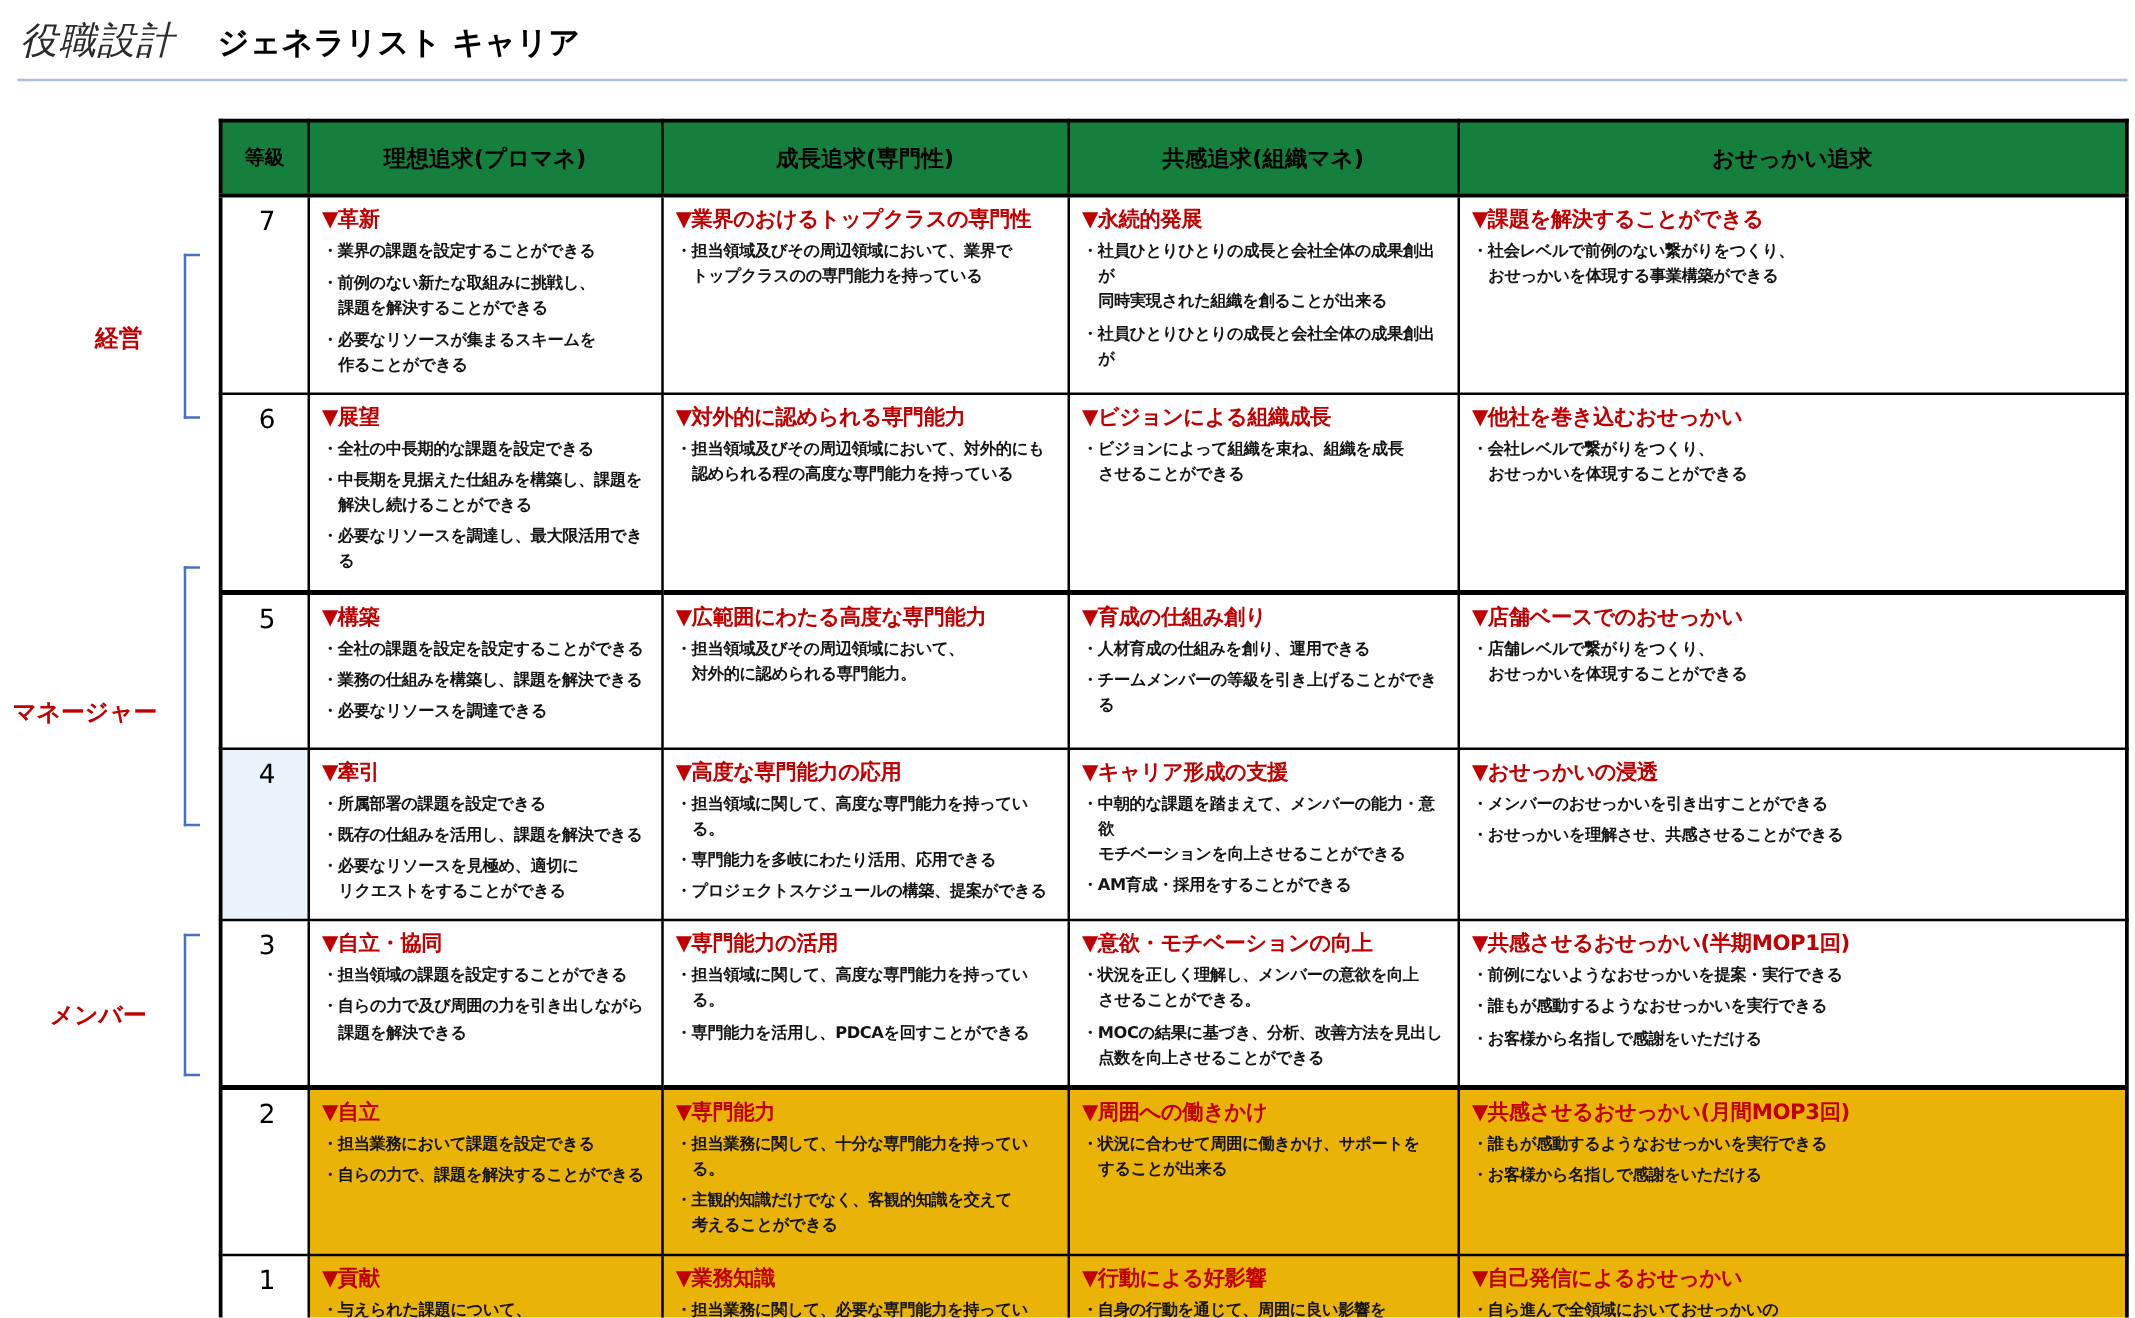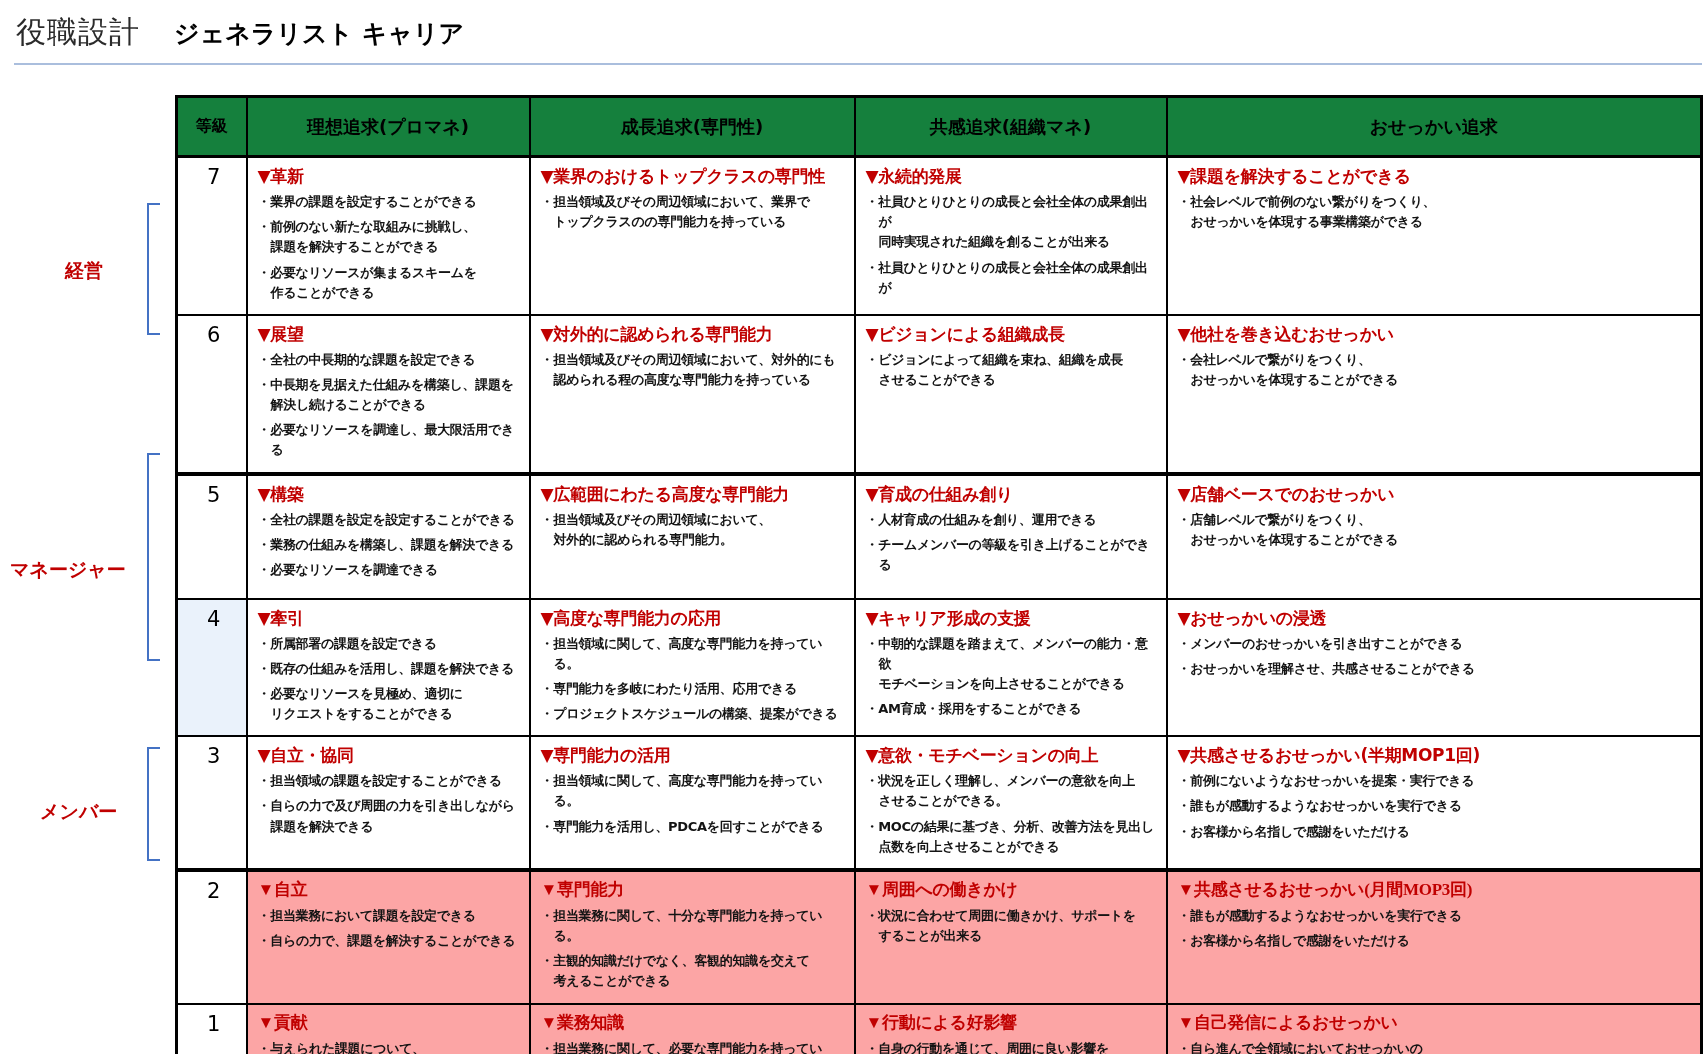--- a/index.html
+++ b/index.html
@@ -9,21 +9,21 @@
     font-family: "DejaVu Sans", "Liberation Sans", sans-serif;
     overflow: hidden;
     position: relative;
   }
   
   .titlebar {
     position: absolute; left: 16px; top: 12px;
     display: flex; align-items: baseline; gap: 34px;
     white-space: nowrap;
   }
-  .title-main { font-size: 30px; font-weight: 400; color: #2b2b2b; letter-spacing: 1px; }
+  .title-main { font-size: 30px; font-weight: 400; color: #2b2b2b; letter-spacing: 1px; font-style: italic; }
   .title-sub  { font-size: 25px; font-weight: 700; color: #000; }
   .title-rule {
     position: absolute; left: 14px; right: 6px; top: 63px;
     border-top: 2px solid #aabedd;
   }
   
   .group-label {
     position: absolute;
     color: #c00000; font-weight: 700; font-size: 19px;
     white-space: nowrap;
@@ -56,21 +56,21 @@
     border-bottom: 3px solid #000;
     padding: 4px;
   }
   table.grid thead th.grade-h { font-size: 16px; }
   tr.group-start td { border-top: 4px solid #000; }
   td.grade {
     text-align: center; vertical-align: middle;
     font-size: 21px; font-weight: 400; color: #000;
     background: #ffffff;
   }
-  td.tan { background: #fca5a5; font-family: Liberation Serif, serif; }
+  td.tan { background: #eab308; }
   td.vmid { vertical-align: middle; }
   .cell-title {
     color: #c00000; font-weight: 700;
     font-size: 17px; line-height: 1.3;
     margin-bottom: 5px; letter-spacing: -0.3px;
     white-space: nowrap;
   }
   .bullet {
     color: #141414; font-weight: 700;
     font-size: 13px; line-height: 1.55;
@@ -82,21 +82,21 @@
 </style>
 </head>
 <body>
 
 <div class="titlebar">
   <span class="title-main">役職設計</span>
   <span class="title-sub">ジェネラリスト キャリア</span>
 </div>
 <div class="title-rule"></div>
 
-<div class="group-label" style="left:65px; top:258px;">経営</div>
+<div class="group-label" style="left:76px; top:258px;">経営</div>
 <div class="group-label" style="left:10px; top:557px;">マネージャー</div>
 <div class="group-label" style="left:40px; top:799px;">メンバー</div>
 
 <div class="bracket" style="left:147px; top:203px; height:132px;"></div>
 <div class="bracket" style="left:147px; top:453px; height:208px;"></div>
 <div class="bracket" style="left:147px; top:747px; height:114px;"></div>
 
 <div class="tablewrap">
   <table class="grid">
     <colgroup>

